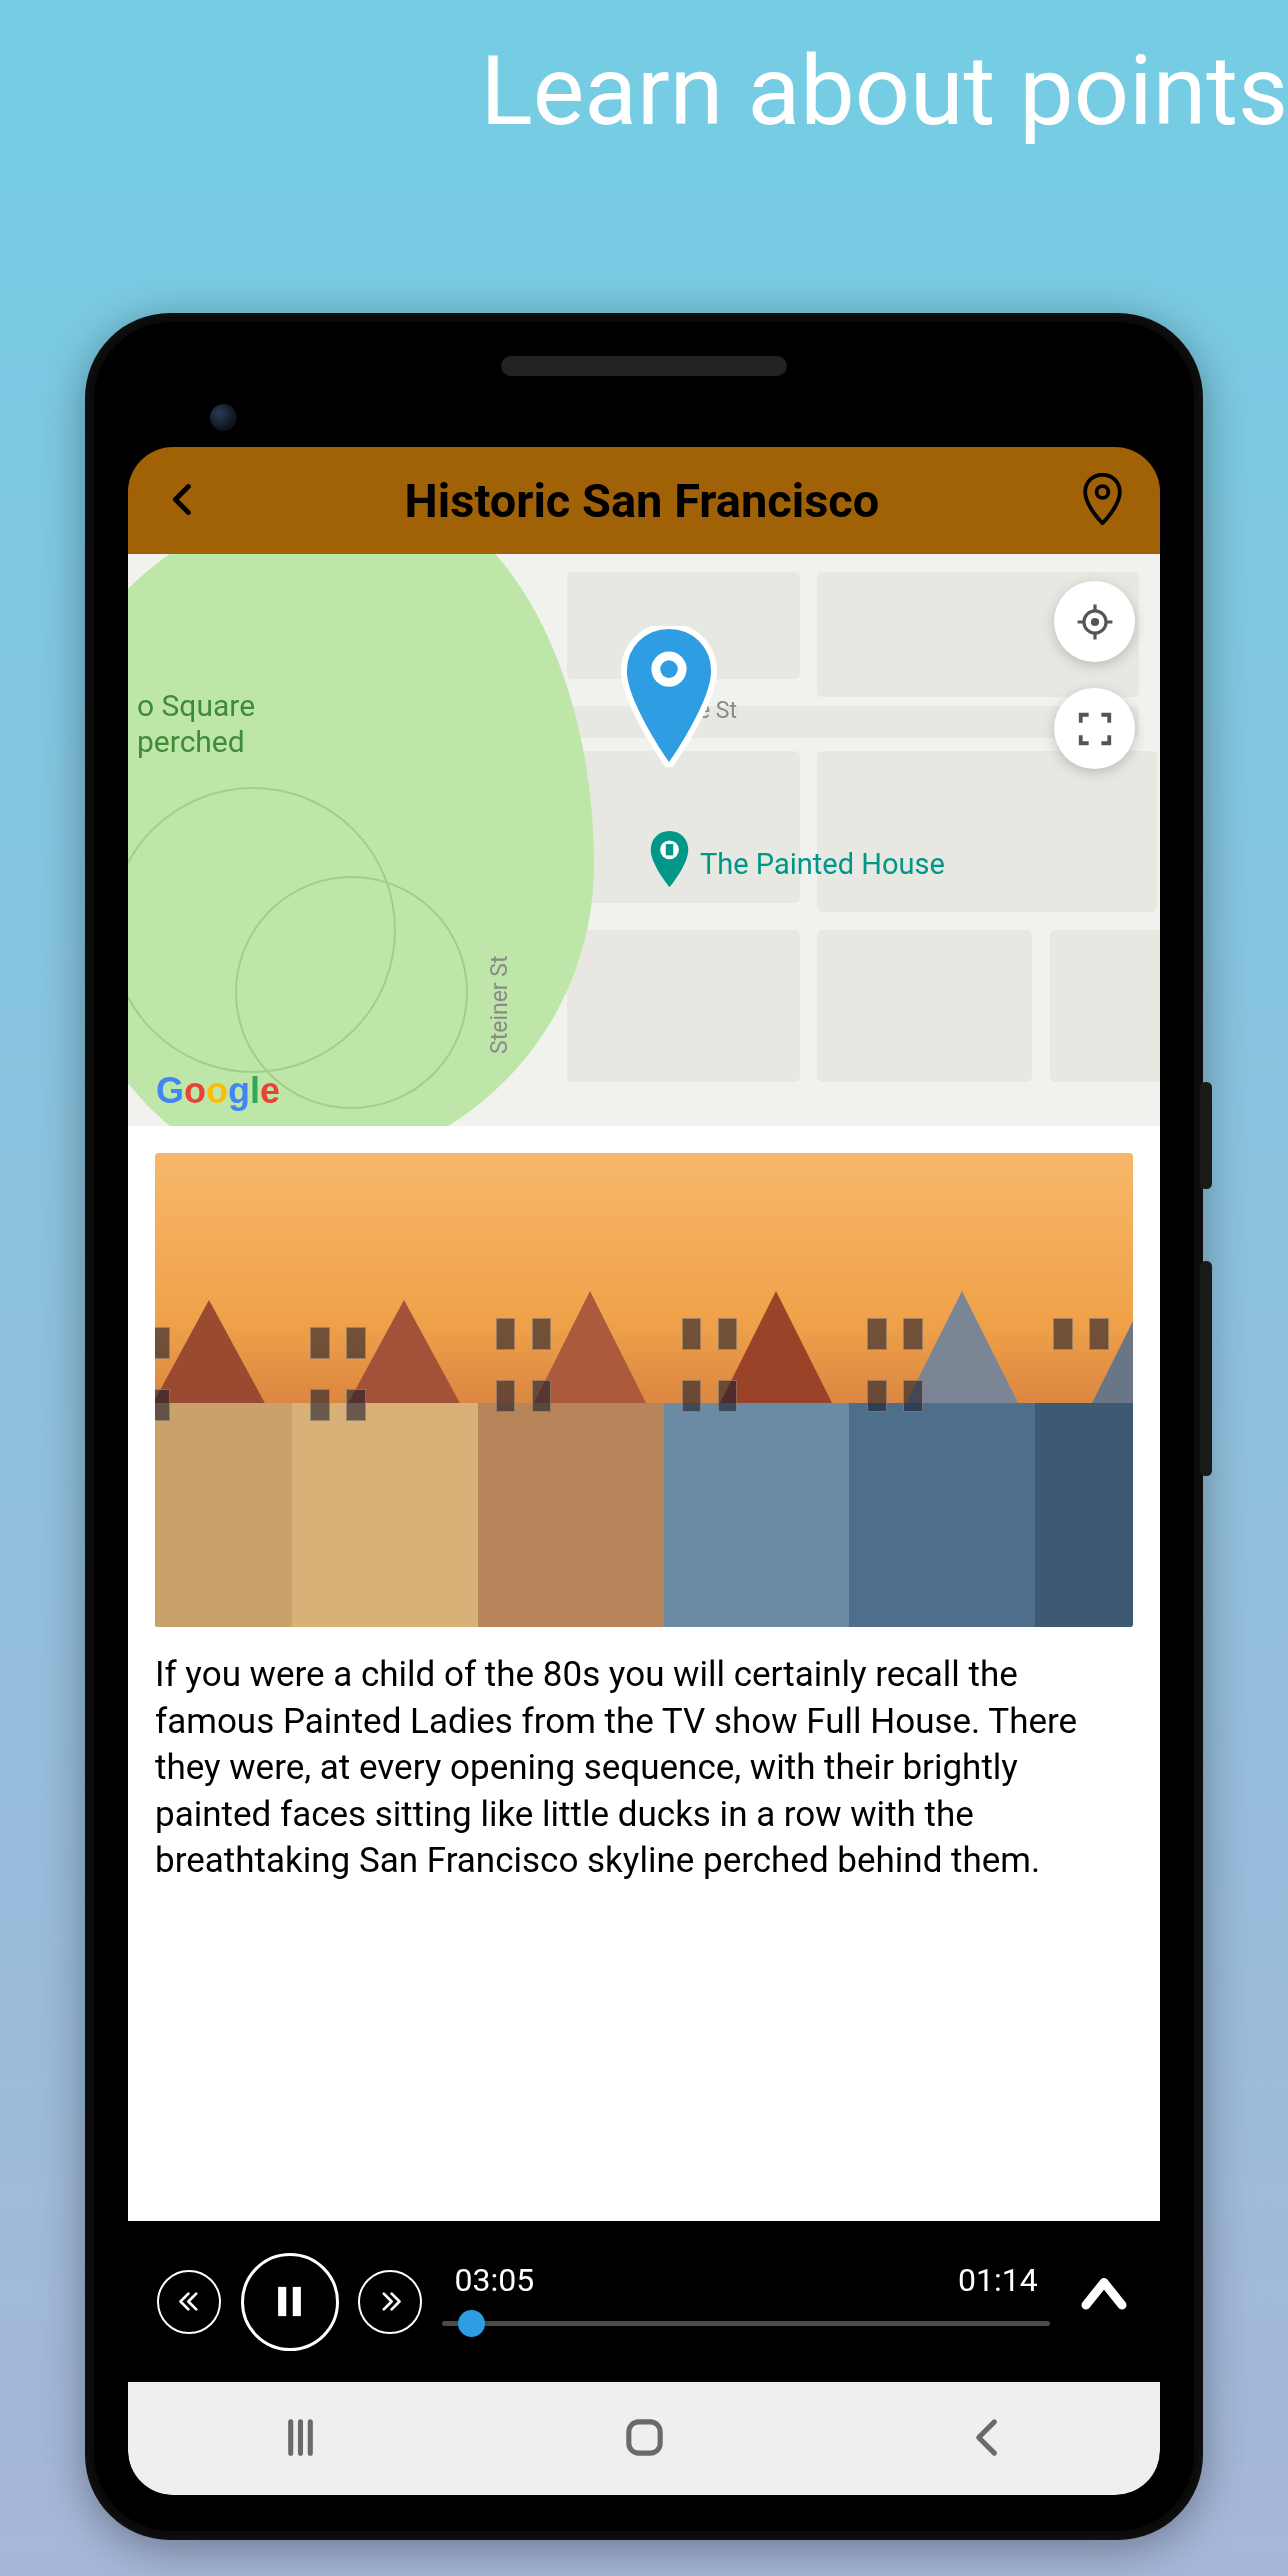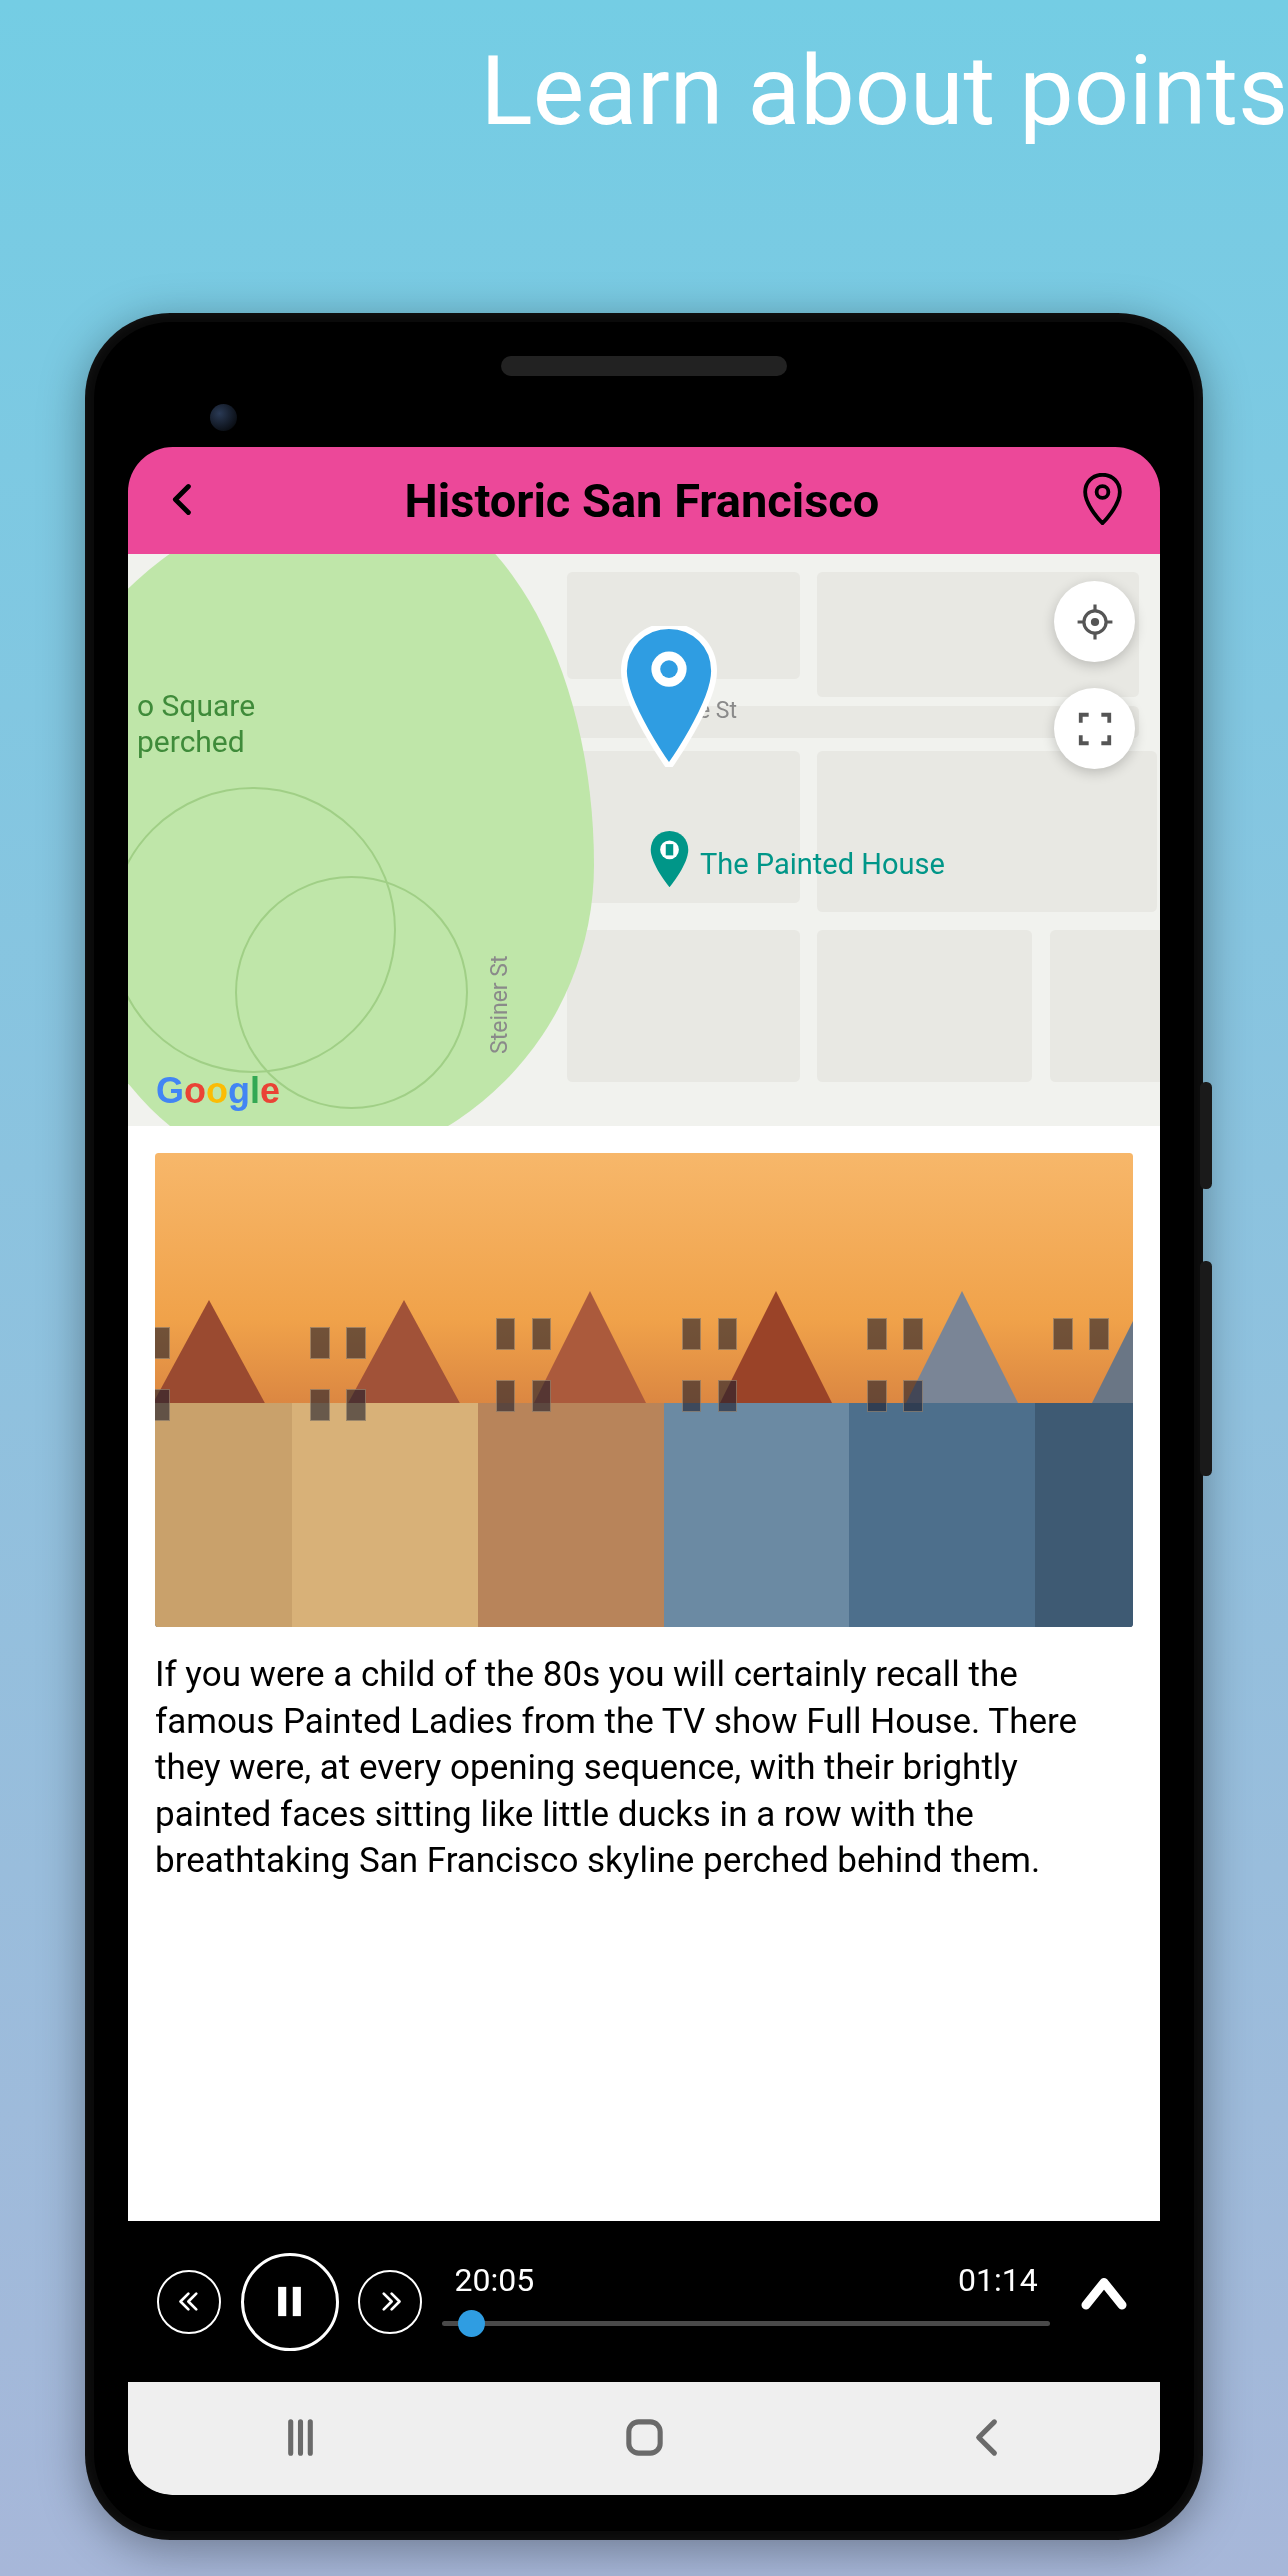--- a/index.html
+++ b/index.html
@@ -67,21 +67,21 @@
     top: 125px; left: 34px; right: 34px; bottom: 36px;
     background: #000;
     border-radius: 45px;
     display: flex;
     flex-direction: column;
     overflow: hidden;
   }
 
   
   .appbar {
-    background: #ec4899;
+    background: #a16207;
     height: 107px;
     display: flex;
     align-items: center;
     padding: 0 36px;
     gap: 37px;
   }
   .appbar .title {
     flex: 1;
     text-align: center;
     font-size: 47px;
@@ -398,21 +398,21 @@
               <rect x="5" y="3" width="5" height="18"></rect>
               <rect x="14" y="3" width="5" height="18"></rect>
             </svg>
         </div>
         <div class="pbtn">
           <svg width="27" height="27" viewBox="0 0 24 24">
               <path d="M6 5 L13 12 L6 19 M13 5 L20 12 L13 19" fill="none" stroke="#fff" stroke-width="2.4" stroke-linecap="round" stroke-linejoin="round"></path>
             </svg>
         </div>
         <div class="times">
-          <div class="time cur">20:05</div>
+          <div class="time cur">03:05</div>
           <div class="time tot">01:14</div>
           <div class="track2"></div>
           <div class="thumb"></div>
         </div>
         <div class="expand-up">
           <svg width="54" height="54" viewBox="0 0 24 24">
               <path d="M4 16 L12 6 L20 16" fill="none" stroke="#fff" stroke-width="4" stroke-linecap="round" stroke-linejoin="round"></path>
             </svg>
         </div>
       </div>

